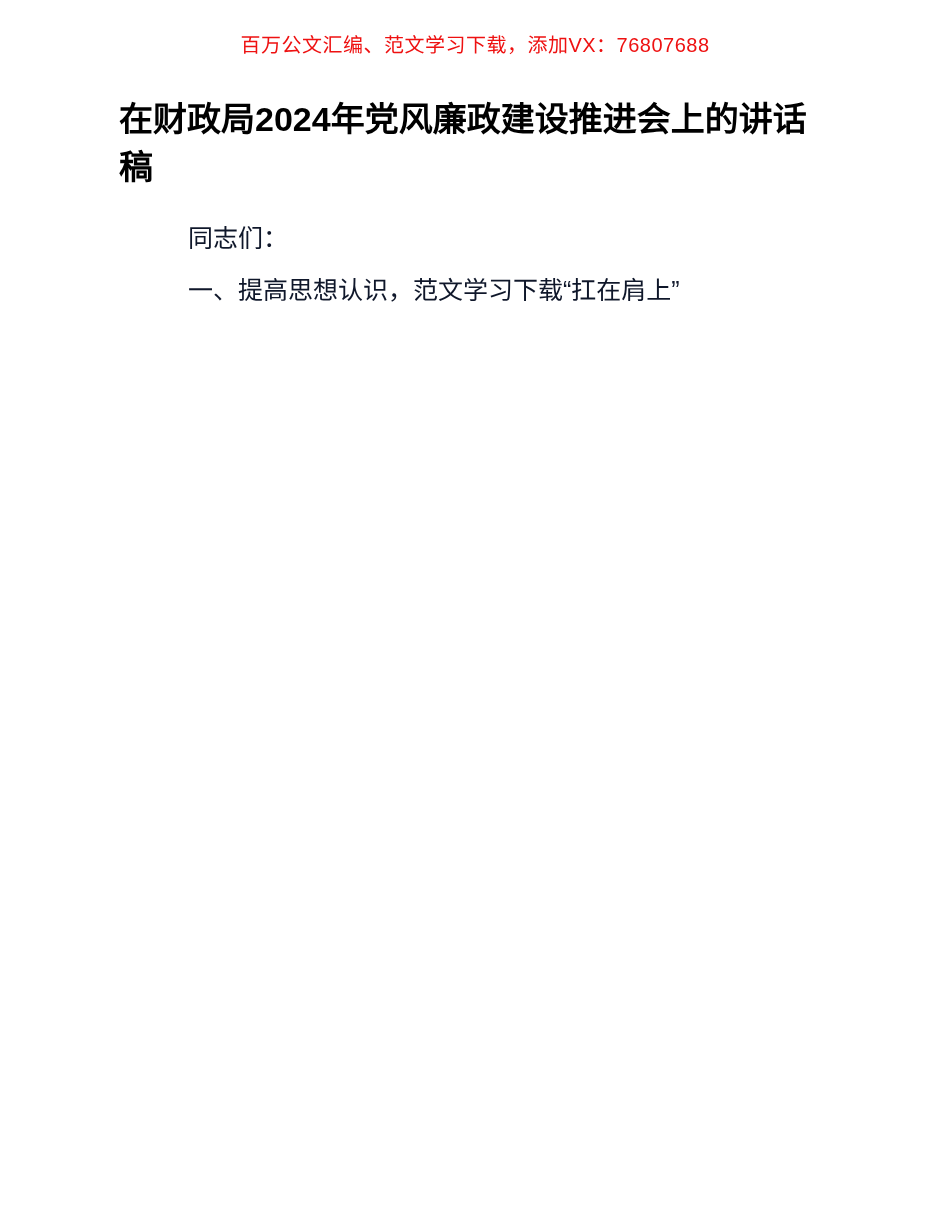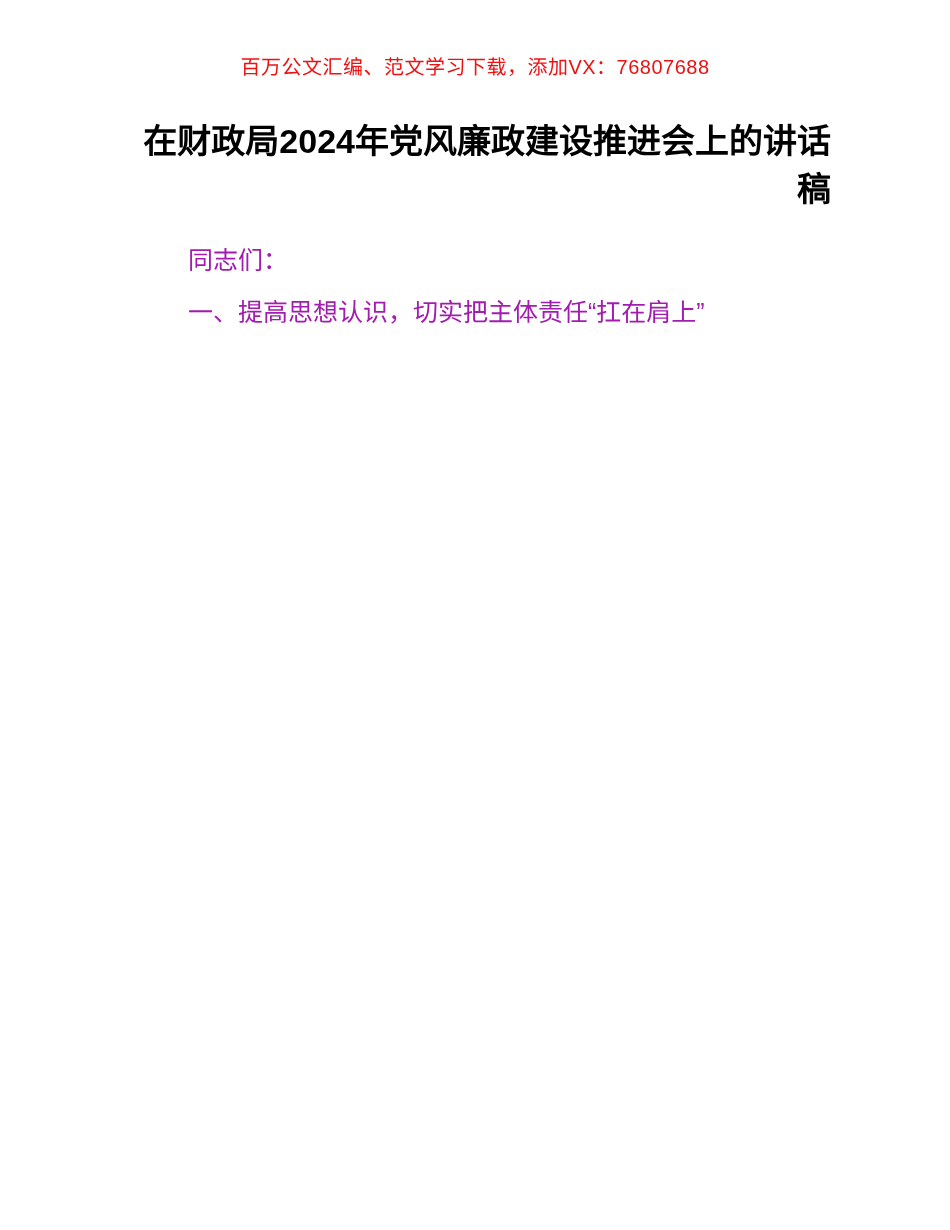--- a/index.html
+++ b/index.html
@@ -12,43 +12,43 @@
     height: 1230px;
     overflow: hidden;
     color: #000000;
     font-family: "Liberation Sans", "DejaVu Sans", sans-serif;
   }
   .page {
     width: 950px;
     height: 1230px;
     background: #ffffff;
     box-sizing: border-box;
-    padding-top: 55px;
+    padding-top: 33px;
   }
   .promo {
     text-align: center;
     font-size: 20px;
     line-height: 24px;
     color: #ee1111;
     letter-spacing: 0.5px;
   }
   .doc-title {
     width: 712px;
     margin: 38px auto 0 auto;
-    text-align: right;
+    text-align: left;
     font-size: 34px;
     font-weight: 700;
     line-height: 48px;
     color: #000000;
   }
   .content {
     margin: 26px 130px 0 138px;
     font-size: 25px;
     line-height: 43px;
-    color: #a21caf;
+    color: #0f172a;
   }
   .content p {
     margin: 0 0 9px 0;
     text-indent: 2em;
     text-align: justify;
     text-justify: inter-ideograph;
     word-break: break-all;
   }
   .content p.salutation {
     text-align: left;
@@ -61,16 +61,16 @@
 <body>
 
 <div class="page">
 
   <div class="promo" style="color: rgb(238, 17, 17);">百万公文汇编、范文学习下载，添加VX：76807688</div>
 
   <h1 class="doc-title">在财政局2024年党风廉政建设推进会上的讲话稿</h1>
 
   <div class="content" id="content">
       <p class="salutation">同志们：</p>
-      <p class="heading">一、提高思想认识，切实把主体责任“扛在肩上”</p>
+      <p class="heading">一、提高思想认识，范文学习下载“扛在肩上”</p>
     </div>
 
 </div>
 
 </body></html>

